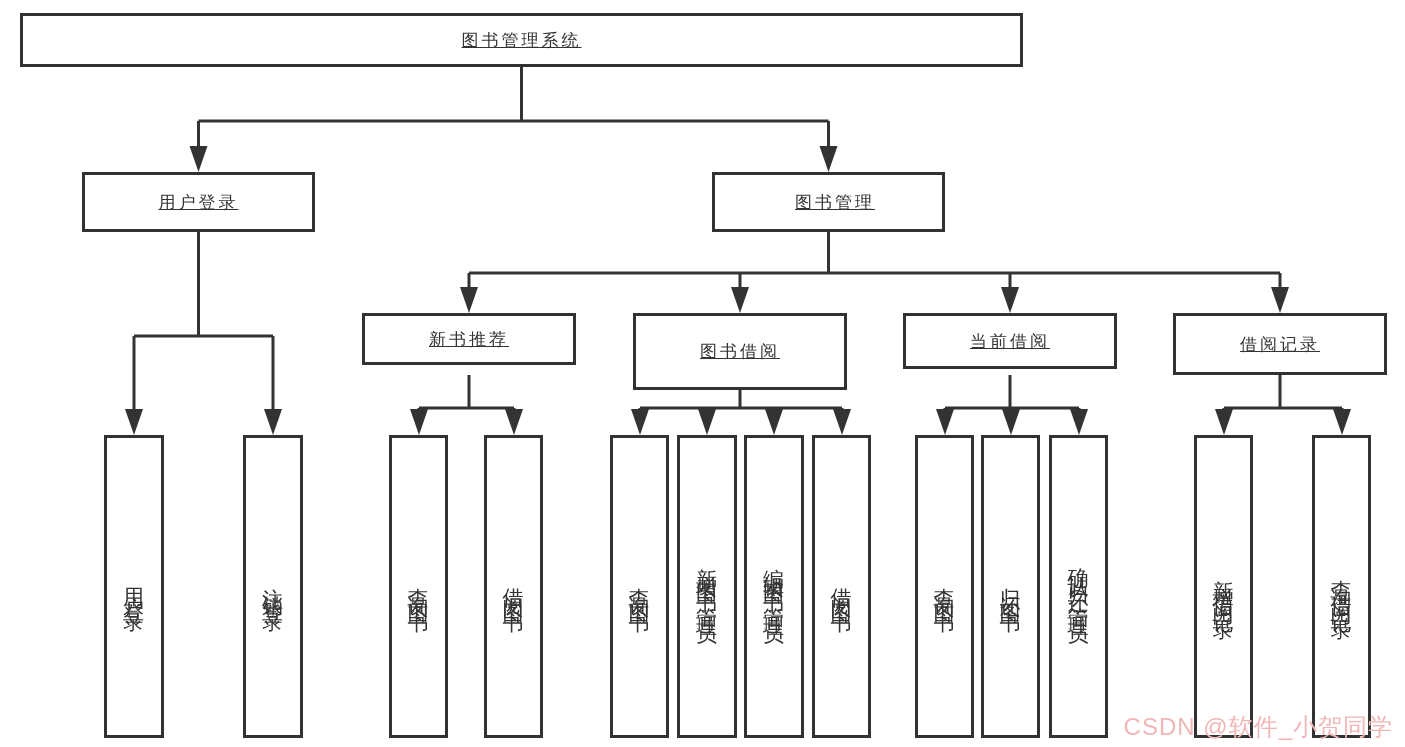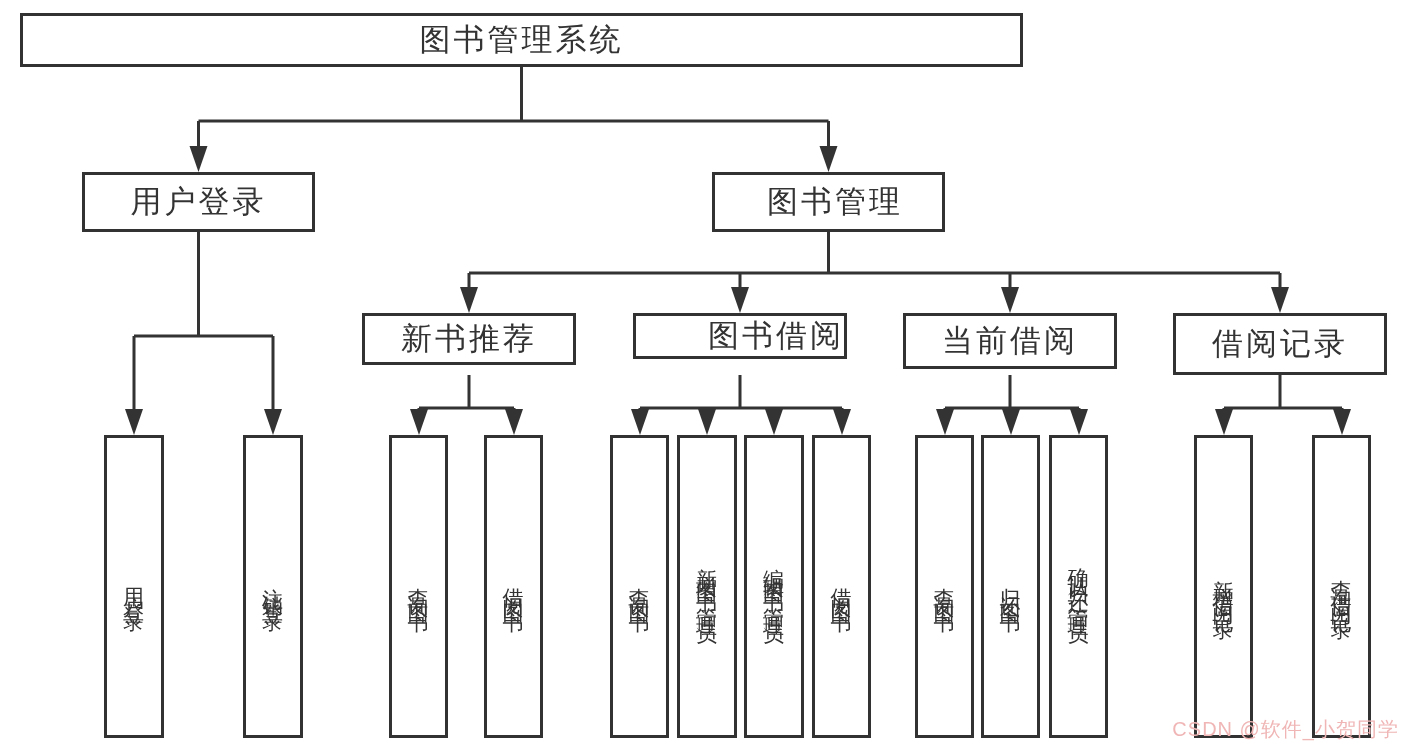--- a/index.html
+++ b/index.html
@@ -5,28 +5,28 @@
   html,body{margin:0;padding:0;background:#ffffff;}
   #canvas{
     position:relative;width:1405px;height:747px;background:#ffffff;overflow:hidden;
     font-family:"Liberation Sans","DejaVu Sans",sans-serif;
   }
   #wires{position:absolute;left:0;top:0;width:1405px;height:747px;}
   .node{
     position:absolute;box-sizing:border-box;border:3px solid #323232;background:#ffffff;
     color:#333333;display:flex;align-items:center;justify-content:center;text-align:center;
   }
-  .h-node{font-size:31px;letter-spacing:3px;}
+  .h-node{font-size:17px;letter-spacing:3px;text-decoration:underline;}
   .v-node .v-text{
     writing-mode:vertical-rl;text-orientation:mixed;
     font-size:21px;letter-spacing:8px;line-height:1;white-space:nowrap;
   }
   .watermark{
-    position:absolute;right:6px;bottom:4px;z-index:20;
-    color:#f0b6b6;font-size:20px;letter-spacing:1px;
+    position:absolute;right:12px;bottom:4px;z-index:20;
+    color:#f0b6b6;font-size:24px;letter-spacing:1px;
   }
 </style>
 </head>
 <body>
 
 <div id="canvas">
 
   <svg id="wires" viewBox="0 0 1405 747" xmlns="http://www.w3.org/2000/svg">
     <g stroke="#333333" stroke-width="3" fill="none">
       <path d="M521.5 67 V121 M198.5 121 H828.5 M198.5 121 V148 M828.5 121 V148"></path>
@@ -67,21 +67,21 @@
   <div class="node h-node" style="left:82px;top:172px;width:233px;height:60px;">
     <span>用户登录</span>
   </div>
   <div class="node h-node" style="left:712px;top:172px;width:233px;height:60px;padding-left:13px;">
     <span>图书管理</span>
   </div>
 
   <div class="node h-node" style="left:362px;top:313px;width:214px;height:52px;">
     <span>新书推荐</span>
   </div>
-  <div class="node h-node" style="left:633px;top:313px;width:214px;height:46px;justify-content:flex-end;">
+  <div class="node h-node" style="left:633px;top:313px;width:214px;height:77px;">
     <span>图书借阅</span>
   </div>
   <div class="node h-node" style="left:903px;top:313px;width:214px;height:56px;">
     <span>当前借阅</span>
   </div>
   <div class="node h-node" style="left:1173px;top:313px;width:214px;height:62px;">
     <span>借阅记录</span>
   </div>
 
   <div class="node v-node" style="left:104px;top:435px;width:60px;height:303px;">

